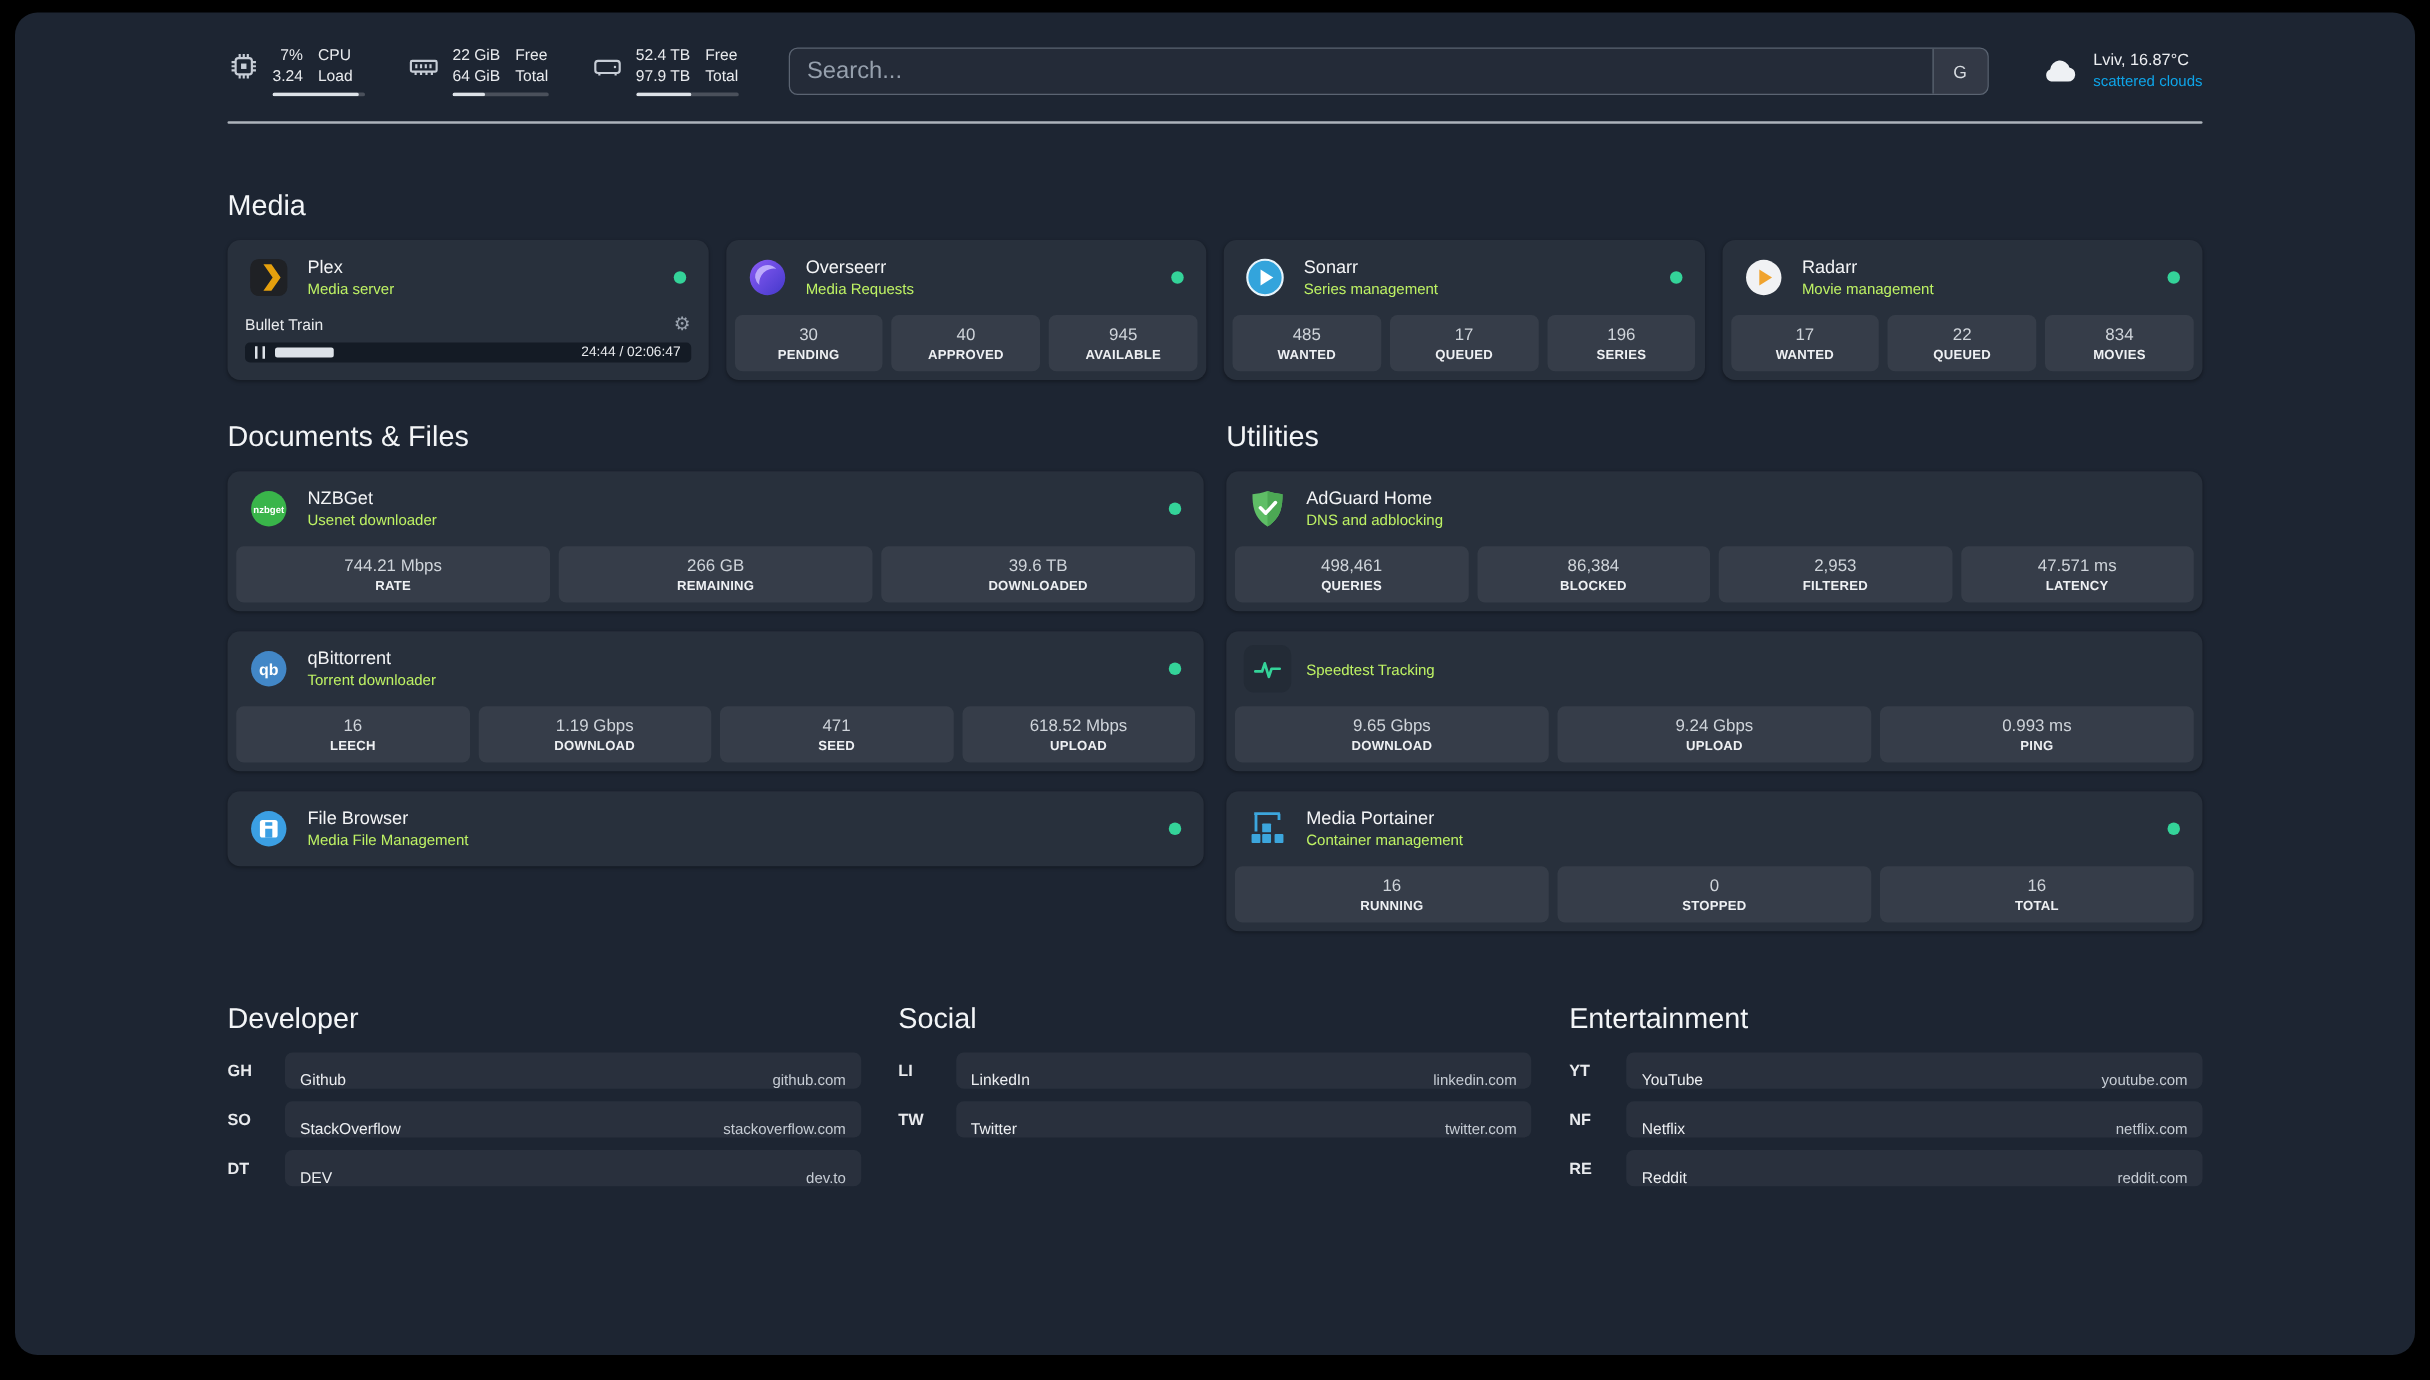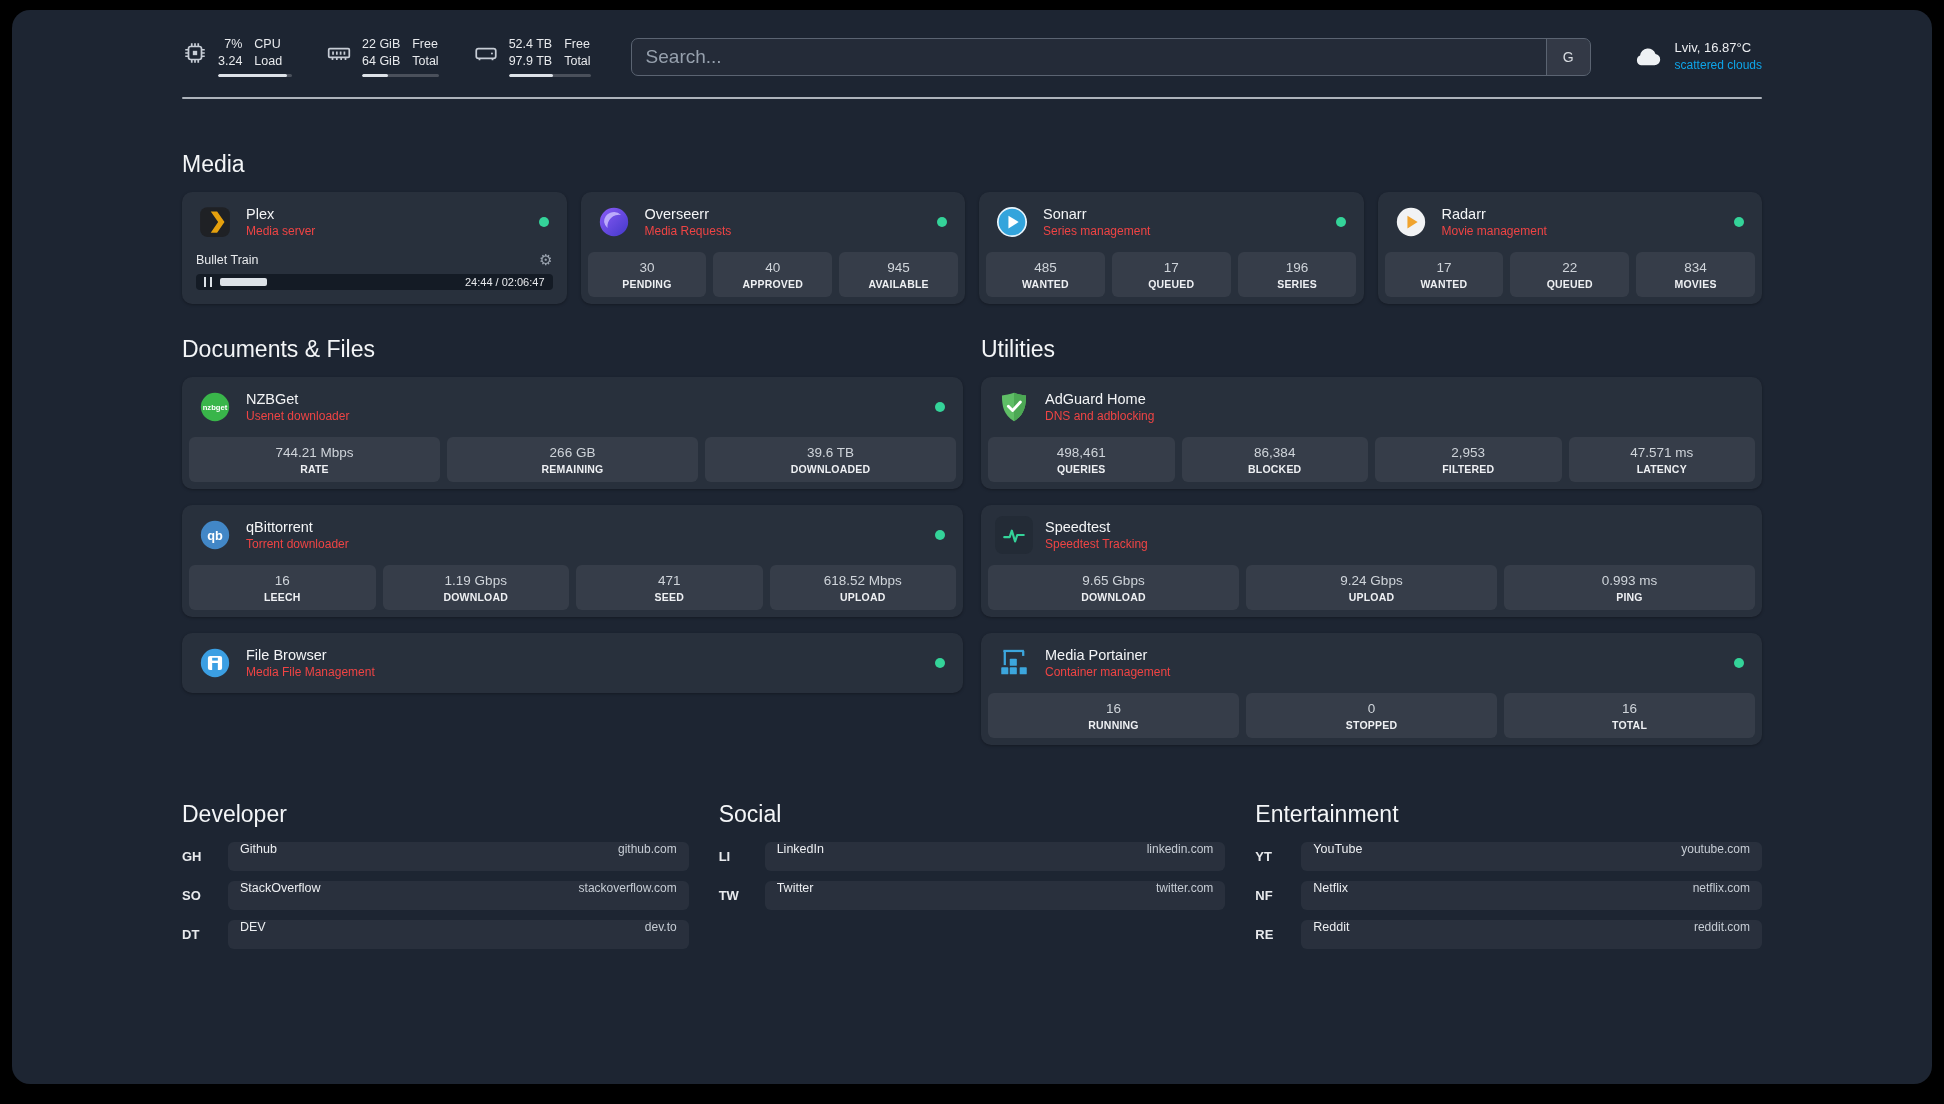--- a/index.html
+++ b/index.html
@@ -40,21 +40,21 @@
   .grid4 { display:grid; grid-template-columns:repeat(4,1fr); gap:14px; }
   .columns { display:grid; grid-template-columns:1fr 1fr; gap:0 18px; align-items:start; margin-top:32px; }
   .col-stack { display:flex; flex-direction:column; gap:16px; }
 
   
   .card { background:rgba(255,255,255,.05); border-radius:10px; box-shadow:0 1px 3px rgba(0,0,0,.3); }
   .card-head { display:flex; align-items:center; gap:12px; padding:11px 14px; }
   .app-icon { width:38px; height:38px; flex:none; display:flex; align-items:center; justify-content:center; }
   .card-titles { flex:1; min-width:0; }
   .card-title { font-size:14.5px; font-weight:500; color:#f3f4f6; }
-  .card-sub { font-size:12px; color:#ef4444; margin-top:2px; }
+  .card-sub { font-size:12px; color:#bef264; margin-top:2px; }
   .dot { width:10px; height:10px; border-radius:50%; background:#34d399; flex:none; margin-right:4px; }
 
   .stats { display:flex; gap:7px; padding:0 7px 7px; }
   .stat { flex:1; background:rgba(255,255,255,.065); border-radius:6px; padding:8px 4px 7px; text-align:center; min-width:0; }
   .stat-value { font-size:13.5px; color:#cfd4da; white-space:nowrap; }
   .stat-label { font-size:10.5px; font-weight:700; color:#eef0f3; margin-top:3px; letter-spacing:.2px; white-space:nowrap; }
 
   
   .player { padding:0 14px 12px; }
   .player-top { display:flex; align-items:center; justify-content:space-between; font-size:12.5px; color:#e8eaed; }
@@ -62,21 +62,21 @@
   .player-bar { margin-top:7px; height:16px; background:#141b25; border-radius:4px; display:flex; align-items:center; padding:4px 8px; gap:8px; }
   .pause { width:8px; height:10px; border-left:2.5px solid #dde2e8; border-right:2.5px solid #dde2e8; flex:none; cursor:pointer; }
   .ptrack { flex:1; height:8px; display:flex; align-items:center; }
   .pfill { height:8px; background:#dde2e8; border-radius:2px; }
   .ptime { font-size:11px; color:#e8eaed; flex:none; }
 
   
   .bookmarks { display:grid; grid-template-columns:repeat(3,1fr); gap:0 30px; margin-top:56px; }
   .bm-row { display:flex; align-items:stretch; height:29px; margin-bottom:10px; }
   .bm-abbr { width:46px; display:flex; align-items:center; font-size:13px; font-weight:600; color:#e8eaed; }
-  .bm-pill { flex:1; display:flex; align-items:flex-start; justify-content:space-between;
+  .bm-pill { flex:1; display:flex; align-items:flex-end; justify-content:space-between;
              background:rgba(255,255,255,.055); border-radius:6px; padding:0 12px; cursor:pointer; }
   .bm-name { font-size:12.5px; color:#eceef1; }
   .bm-domain { font-size:12px; color:#c6ccd4; }
 
   svg { display:block; }
   svg text { font-family:"Liberation Sans", sans-serif; }
 </style>
 </head>
 <body>
 
@@ -443,21 +443,20 @@
         </div>
 
         <div class="card">
           <div class="card-head">
             <span class="app-icon" style="background:#232b36;border-radius:8px">
               <svg viewBox="0 0 24 24" width="26" height="26">
                 <polyline points="3,14 8,14 10,8 13,18 15,12 21,12" fill="none" stroke="#34d399" stroke-width="2" stroke-linejoin="round" stroke-linecap="round"></polyline>
               </svg>
             </span>
             <div class="card-titles">
-              <div class="card-title">Speedtest</div>
               <div class="card-sub">Speedtest Tracking</div>
             </div>
 
           </div>
           <div class="stats">
             <div class="stat">
               <div class="stat-value">9.65 Gbps</div>
               <div class="stat-label">DOWNLOAD</div>
             </div>
             <div class="stat">

